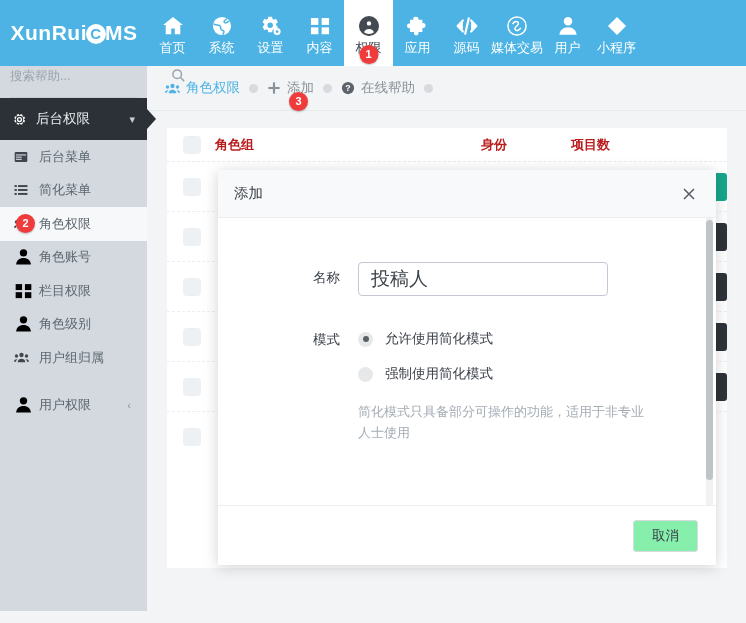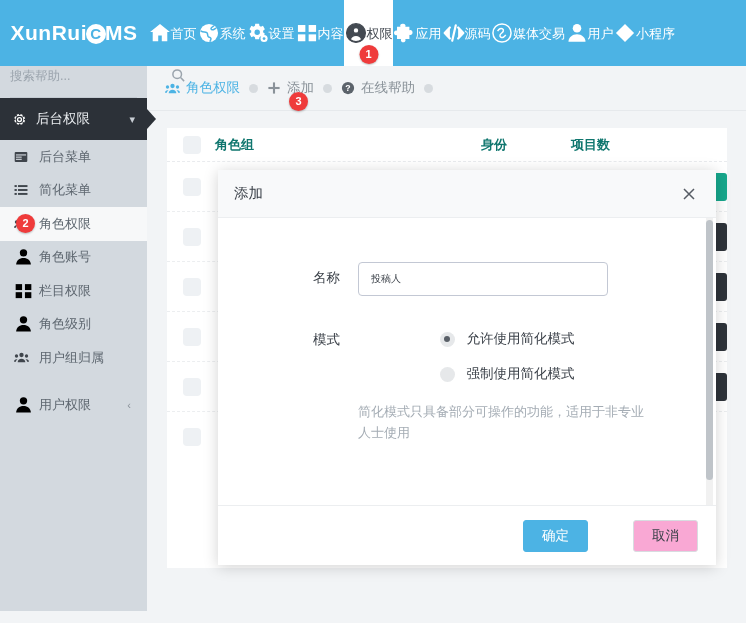--- a/index.html
+++ b/index.html
@@ -29,21 +29,21 @@
     display: inline-block; width: 20px; height: 20px;
     border-radius: 50% 50% 50% 50%;
     background: #fff; color: #4cb3e4;
     font-size: 15px; line-height: 20px; text-align: center;
     margin: 0 -1px; position: relative; top: 1px; font-weight: bold;
   }
   .navitems { display: flex; align-items: stretch; flex: 1; }
   .navitem {
     position: relative;
     flex: 0 0 49px;
-    display: flex; flex-direction: row;
+    display: flex; flex-direction: column;
     align-items: center; justify-content: center;
     color: #ffffff; cursor: pointer;
     padding-top: 2px;
   }
   .navitem .ni-icon { height: 24px; display:flex; align-items:center; justify-content:center; margin-bottom: 3px; }
   .navitem .ni-icon svg { display:block; }
   .navitem .ni-label { font-size: 13px; line-height: 14px; white-space: nowrap; }
   .navitem.active { background: #ffffff; color: #444a52; }
   .navitem.active .ni-icon svg { fill: #444a52; stroke: #444a52; }
   .navitem svg { fill: #ffffff; }
@@ -134,21 +134,21 @@
 
   .panel {
     position: absolute; top: 62px; left: 20px;
     width: 560px; height: 440px;
     background: #ffffff;
   }
   .tbl { width: 100%; }
   .tbl-head {
     display: flex; align-items: center;
     height: 34px; padding: 0 0 0 16px;
-    font-size: 13px; color: #0f766e; font-weight: bold;
+    font-size: 13px; color: #b91c1c; font-weight: bold;
     border-bottom: 1px dashed #e9ebee;
   }
   .tbl-row {
     display: flex; align-items: center;
     height: 50px; padding: 0 0 0 16px;
     border-bottom: 1px dashed #eceef0;
   }
   .tbl-row:last-child { border-bottom: none; }
   .cb {
     width: 18px; height: 18px; border-radius: 4px;
@@ -197,24 +197,24 @@
   .form-row.r1 { margin-top: 44px; border-radius: 7px; }
   .form-row.r2 { margin-top: 28px; }
   .flabel {
     width: 140px; text-align: right; padding-right: 18px;
     font-size: 13.5px; color: #3b4149; line-height: 32px;
   }
   .fctrl { flex: 1; padding-right: 60px; }
   .ftext {
     width: 250px; height: 34px;
     border: 1px solid #c3c8d4; border-radius: 4px;
-    padding: 8px 12px; font-size: 10px; color: #3b4149;
+    padding: 8px 12px; font-size: 19px; color: #3b4149;
     outline: none; font-family: inherit; background: #fff;
   }
-  .radio-line { display: flex; align-items: center; height: 30px; margin-bottom: 5px; cursor: pointer; justify-content: center; }
+  .radio-line { display: flex; align-items: center; height: 30px; margin-bottom: 5px; cursor: pointer; }
   .radio {
     width: 15px; height: 15px; border-radius: 50%;
     background: #e6e8ea; flex: 0 0 15px;
     display: flex; align-items: center; justify-content: center;
     margin-right: 12px;
   }
   .radio .dot { width: 6px; height: 6px; border-radius: 50%; background: #5a6068; }
   .radio-label { font-size: 13.5px; color: #3b4149; }
   .hint {
     margin-top: 12px; font-size: 13px; color: #a4acb4;
@@ -234,21 +234,21 @@
     border-top: 1px solid #eceef0;
     display: flex; align-items: center; justify-content: flex-end;
     padding-right: 18px; gap: 12px;
   }
   .btn {
     height: 32px; padding: 0 18px; border-radius: 3px;
     font-size: 13.5px; cursor: pointer; font-family: inherit;
     display: flex; align-items: center; justify-content: center;
   }
   .btn-primary { background: #4cb3e4; color: #fff; border: 1px solid #4cb3e4; }
-  .btn-default { background: #f9a8d4; color: #3b4149; border: 1px solid #d8dce0; margin-left: 33px; }
+  .btn-default { background: #86efac; color: #3b4149; border: 1px solid #d8dce0; margin-left: 33px; }
 </style>
 </head>
 <body>
 
 <div id="app">
 
   <div class="topnav">
     <div class="brand">
       <span>XunRui</span>
         <span class="flame">C</span>
@@ -671,18 +671,17 @@
                 <span class="radio"></span>
                 <span class="radio-label">强制使用简化模式</span>
               </div>
             </div>
           <div class="hint">简化模式只具备部分可操作的功能，适用于非专业人士使用</div>
         </div>
       </div>
     </div>
 
     <div class="modal-foot">
-      <button class="btn btn-primary">确定</button>
       <button class="btn btn-default">取消</button>
     </div>
   </div>
 
 </div>
 
 </body></html>

